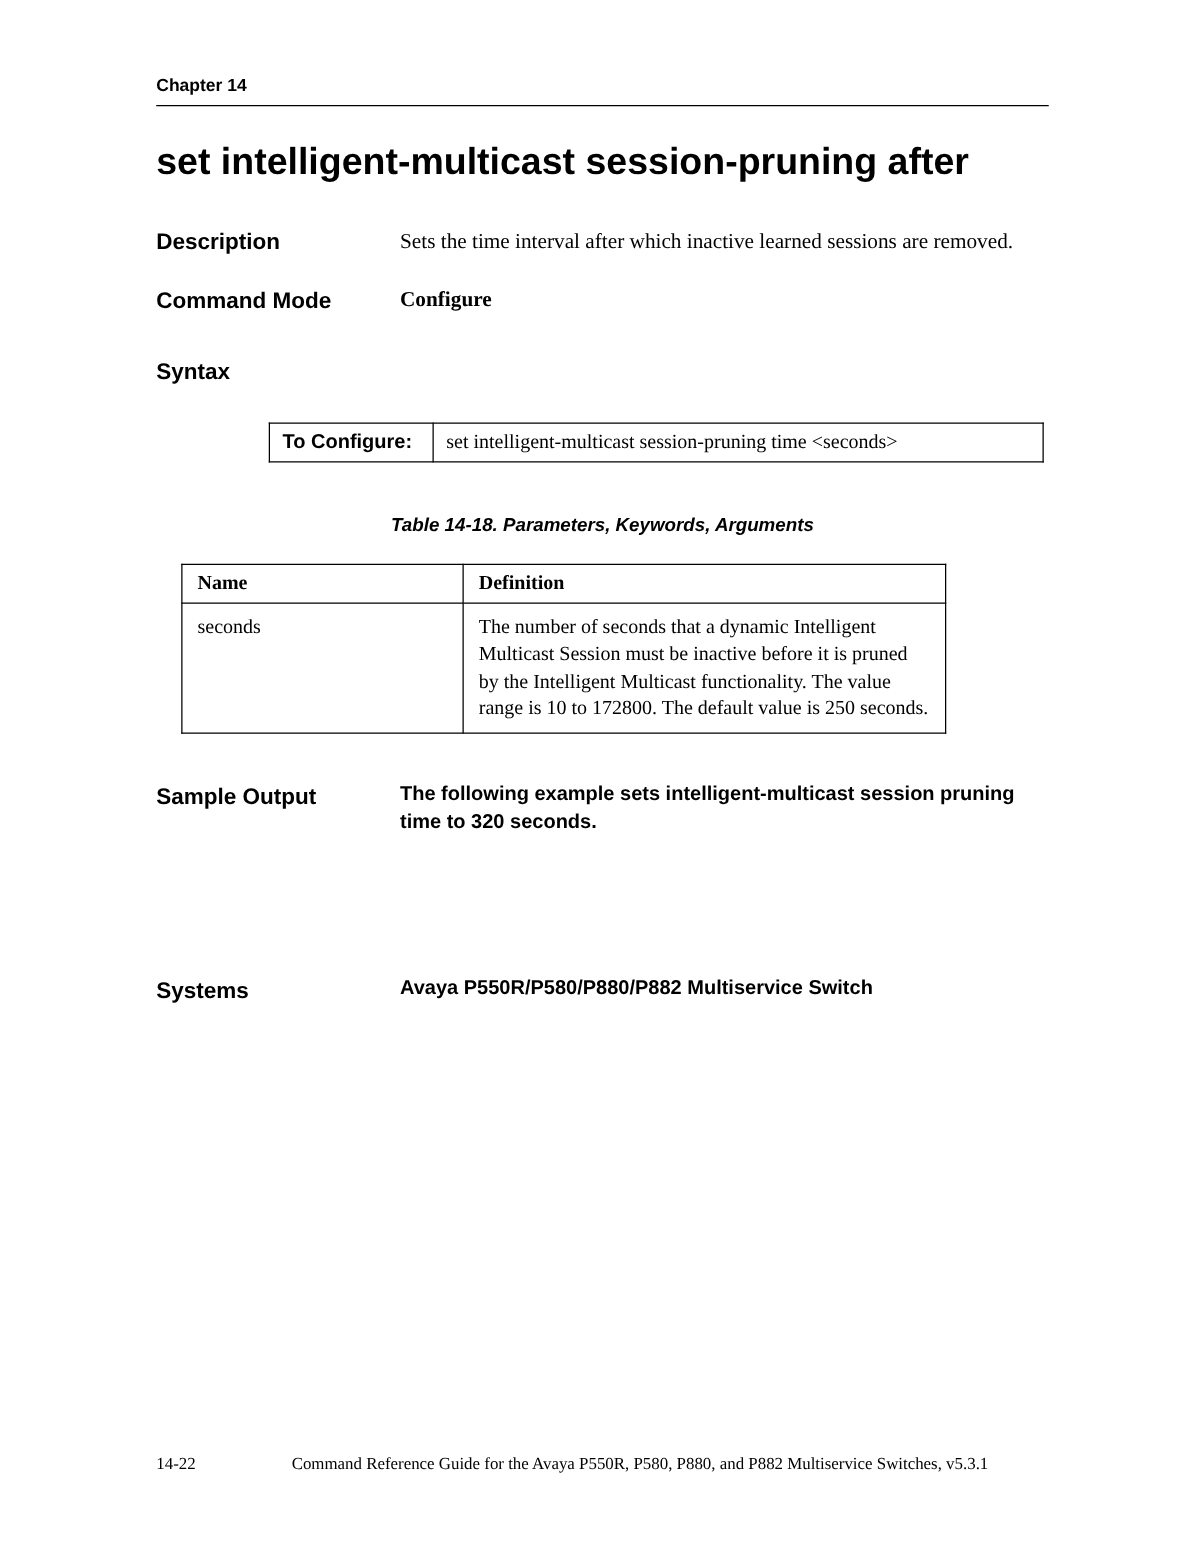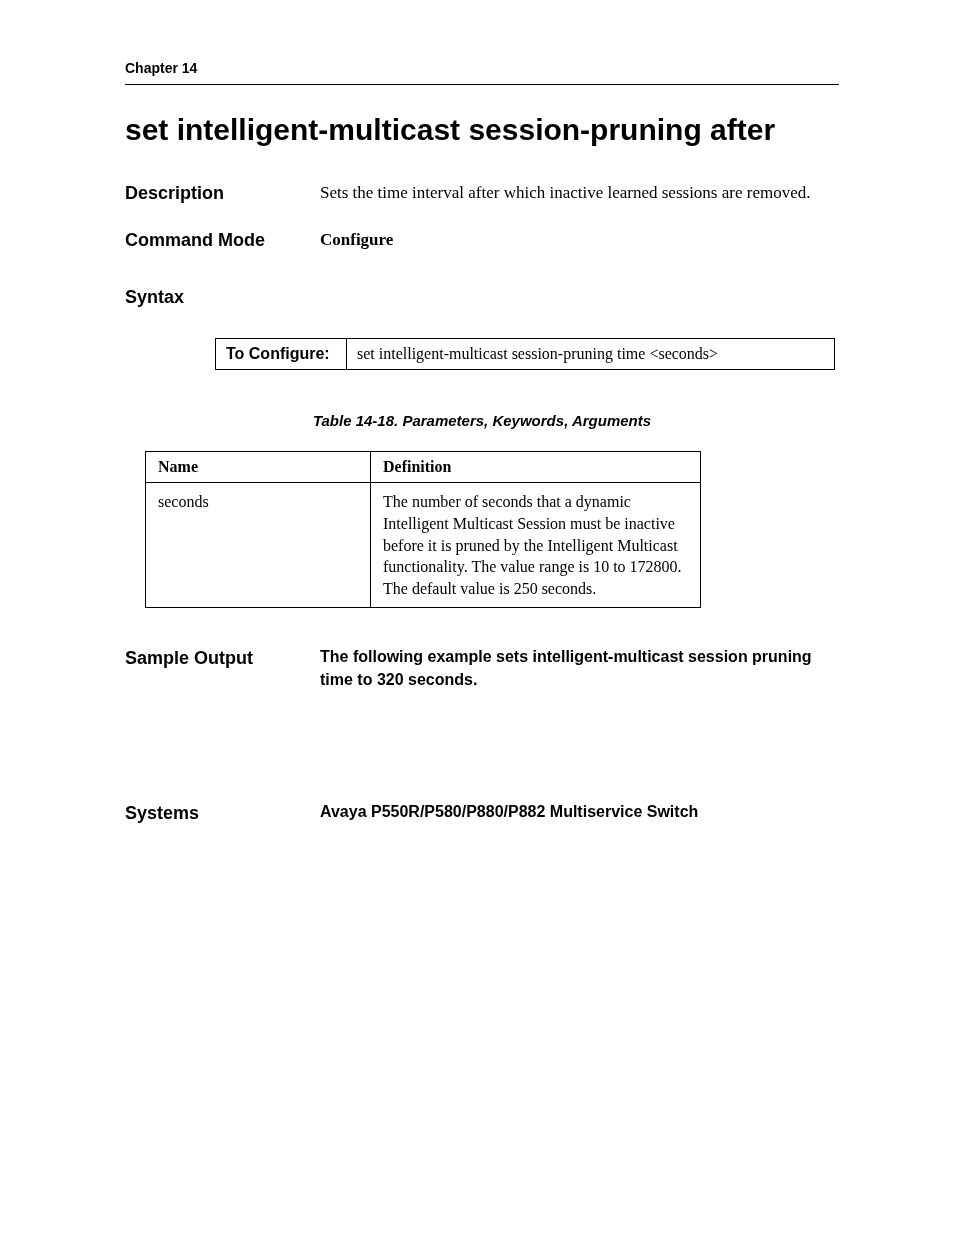--- a/index.html
+++ b/index.html
@@ -83,21 +83,21 @@
     font-family: Arial, Helvetica, sans-serif;
     font-weight: bold;
     font-style: italic;
     font-size: 15px;
     text-align: center;
     margin: 42px 0 22px 0;
   }
   .param-table {
     margin-left: 20px;
     border-collapse: collapse;
-    width: 556px;
+    width: 612px;
   }
   .param-table th {
     border: 1px solid #000;
     padding: 6px 12px;
     text-align: left;
     font-family: Georgia, serif;
     font-weight: bold;
     font-size: 16px;
   }
   .param-table td {
@@ -181,14 +181,18 @@
   <div class="row" style="margin-top:38px;">
     <div class="label">Sample Output</div>
     <div class="body bold-sans">The following example sets intelligent-multicast session pruning time to 320 seconds.</div>
   </div>
 
   <div class="row" style="margin-top:110px;">
     <div class="label">Systems</div>
     <div class="body bold-sans">Avaya P550R/P580/P880/P882 Multiservice Switch</div>
   </div>
 
+  <div class="footer">
+    <div class="page-num">14-22</div>
+    <div class="doc-title">Command Reference Guide for the Avaya P550R, P580, P880, and P882 Multiservice Switches, v5.3.1</div>
+  </div>
 
 </div>
 
 </body></html>

